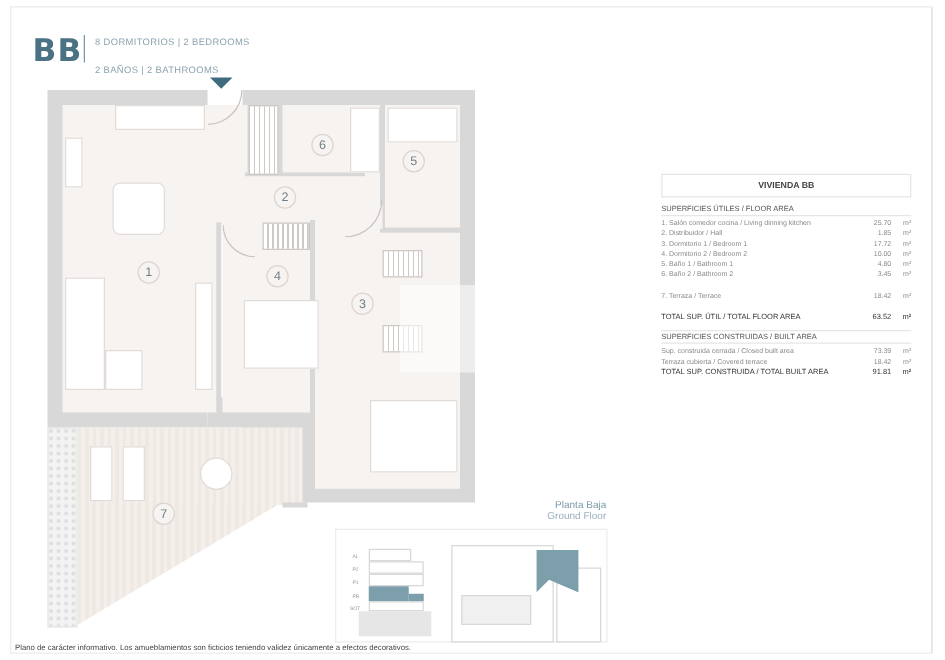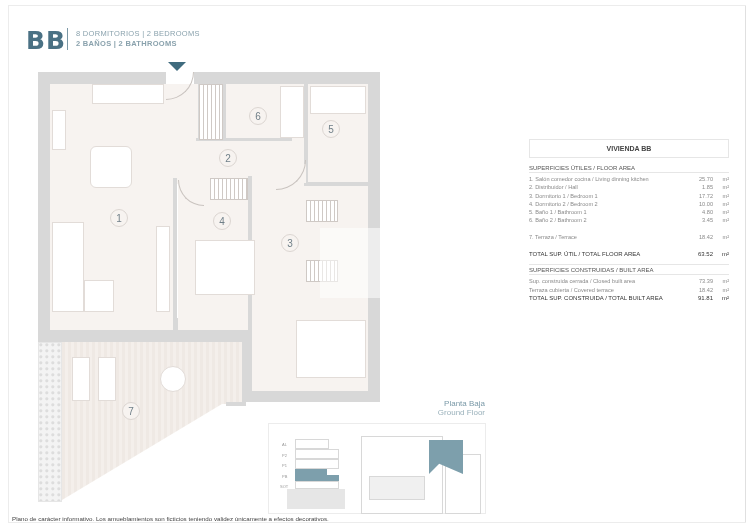--- a/index.html
+++ b/index.html
@@ -4,21 +4,21 @@
 <style>
   html,body{margin:0;padding:0;background:#fff;}
   body{width:756px;height:528px;position:relative;overflow:hidden;font-family:"Liberation Sans",sans-serif;color:#555;}
   .frame{position:absolute;left:8px;top:5px;width:738px;height:518px;border:1px solid #ececec;box-sizing:border-box;}
   .frame-inner-line{position:absolute;top:0;bottom:0;right:-1px;width:1px;background:#e0e0e0;}
   
   .code{position:absolute;left:26px;top:26px;font-size:25px;font-weight:bold;color:#4a7184;letter-spacing:1px;font-family:"DejaVu Sans",sans-serif;}
   .divider-v{position:absolute;left:67px;top:28px;width:1px;height:22px;background:#7c98a6;}
   .subtitle{position:absolute;left:76px;font-size:7.5px;color:#8aa2ad;letter-spacing:.3px;}
   .subtitle.l1{top:29px;}
-  .subtitle.l2{top:39px;font-weight:bold;}
+  .subtitle.l2{top:51px;}
   
   .entry{position:absolute;left:168px;top:62px;width:0;height:0;border-left:9px solid transparent;border-right:9px solid transparent;border-top:9px solid #3f6b7e;}
   
   .plan{position:absolute;left:0;top:0;width:520px;height:528px;}
   .wall{position:absolute;background:#d8d8d8;}
   .floor{position:absolute;background:#f7f3f0;}
   .white{position:absolute;background:#fff;border:1px solid #e2dcd8;box-sizing:border-box;}
   .terrace{position:absolute;background:repeating-linear-gradient(90deg,#efe9e4 0 3px,#f4efeb 3px 6px);}
   .room-num{position:absolute;width:18px;height:18px;border-radius:50%;border:1px solid #dcd6d2;background:#f7f3f0;font-size:10px;color:#6f7f88;text-align:center;line-height:18px;box-sizing:border-box;}
   .door-arc{position:absolute;border:1px solid #c9c3bf;box-sizing:border-box;}

